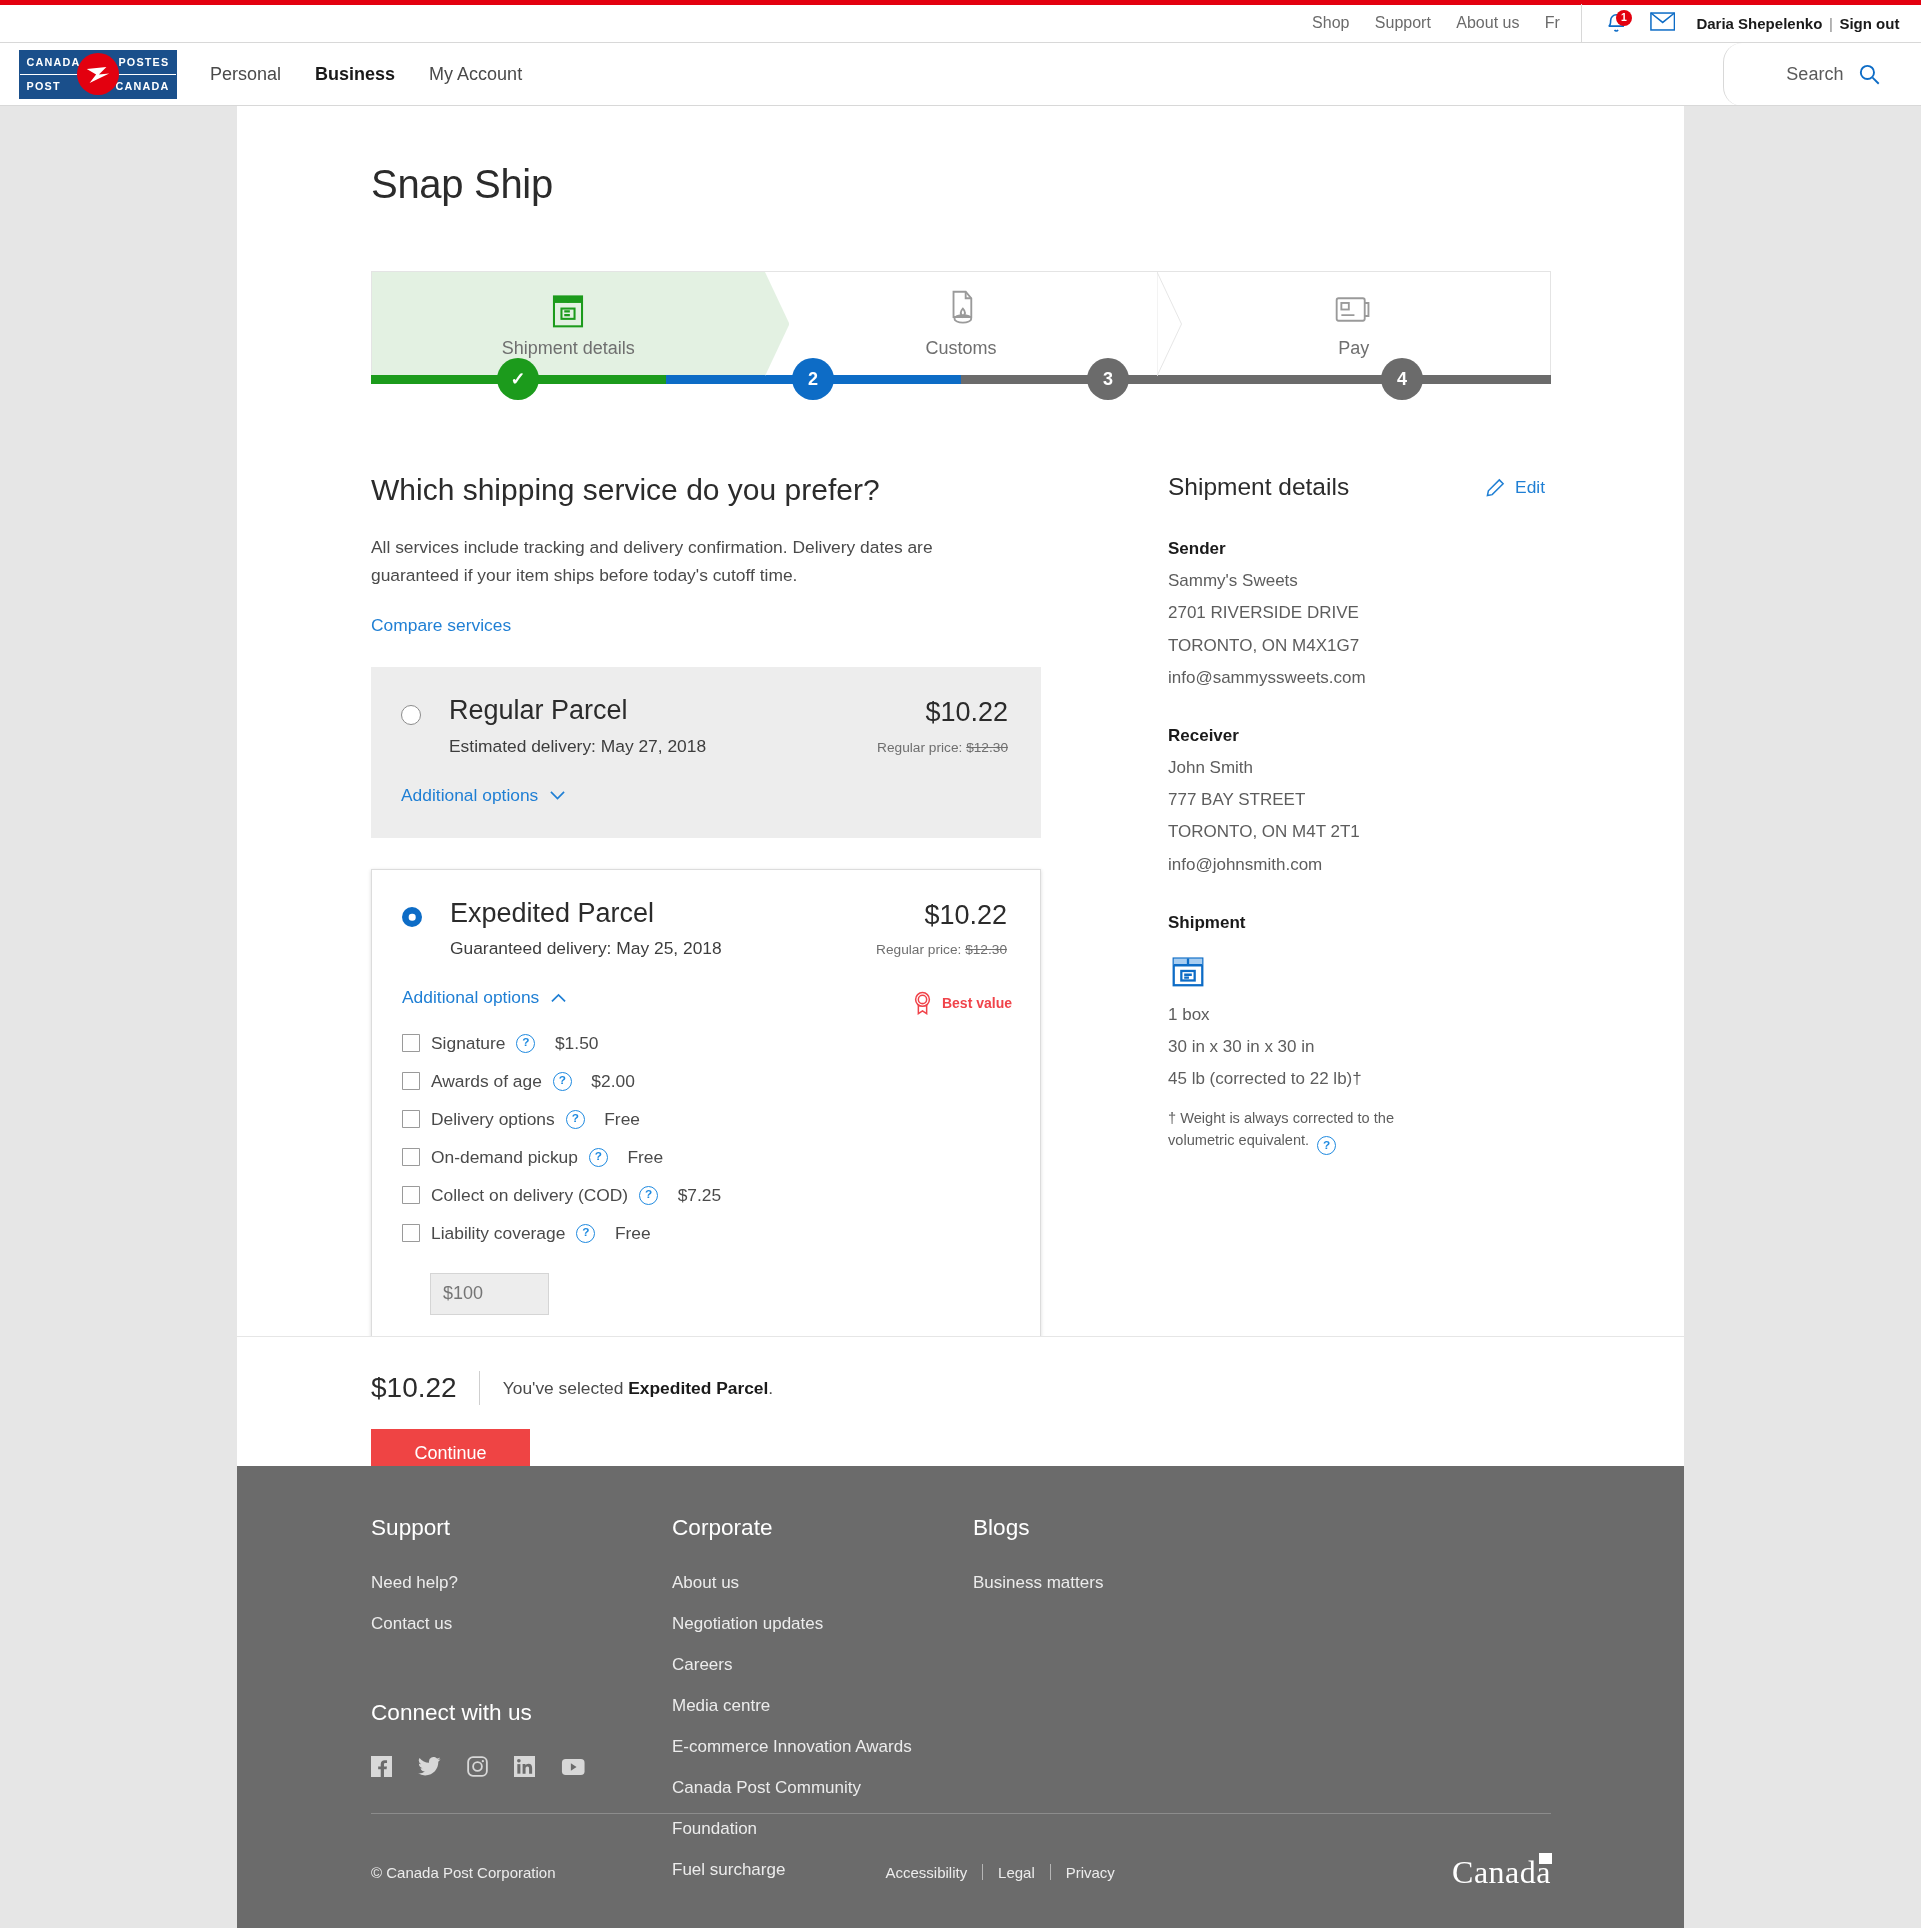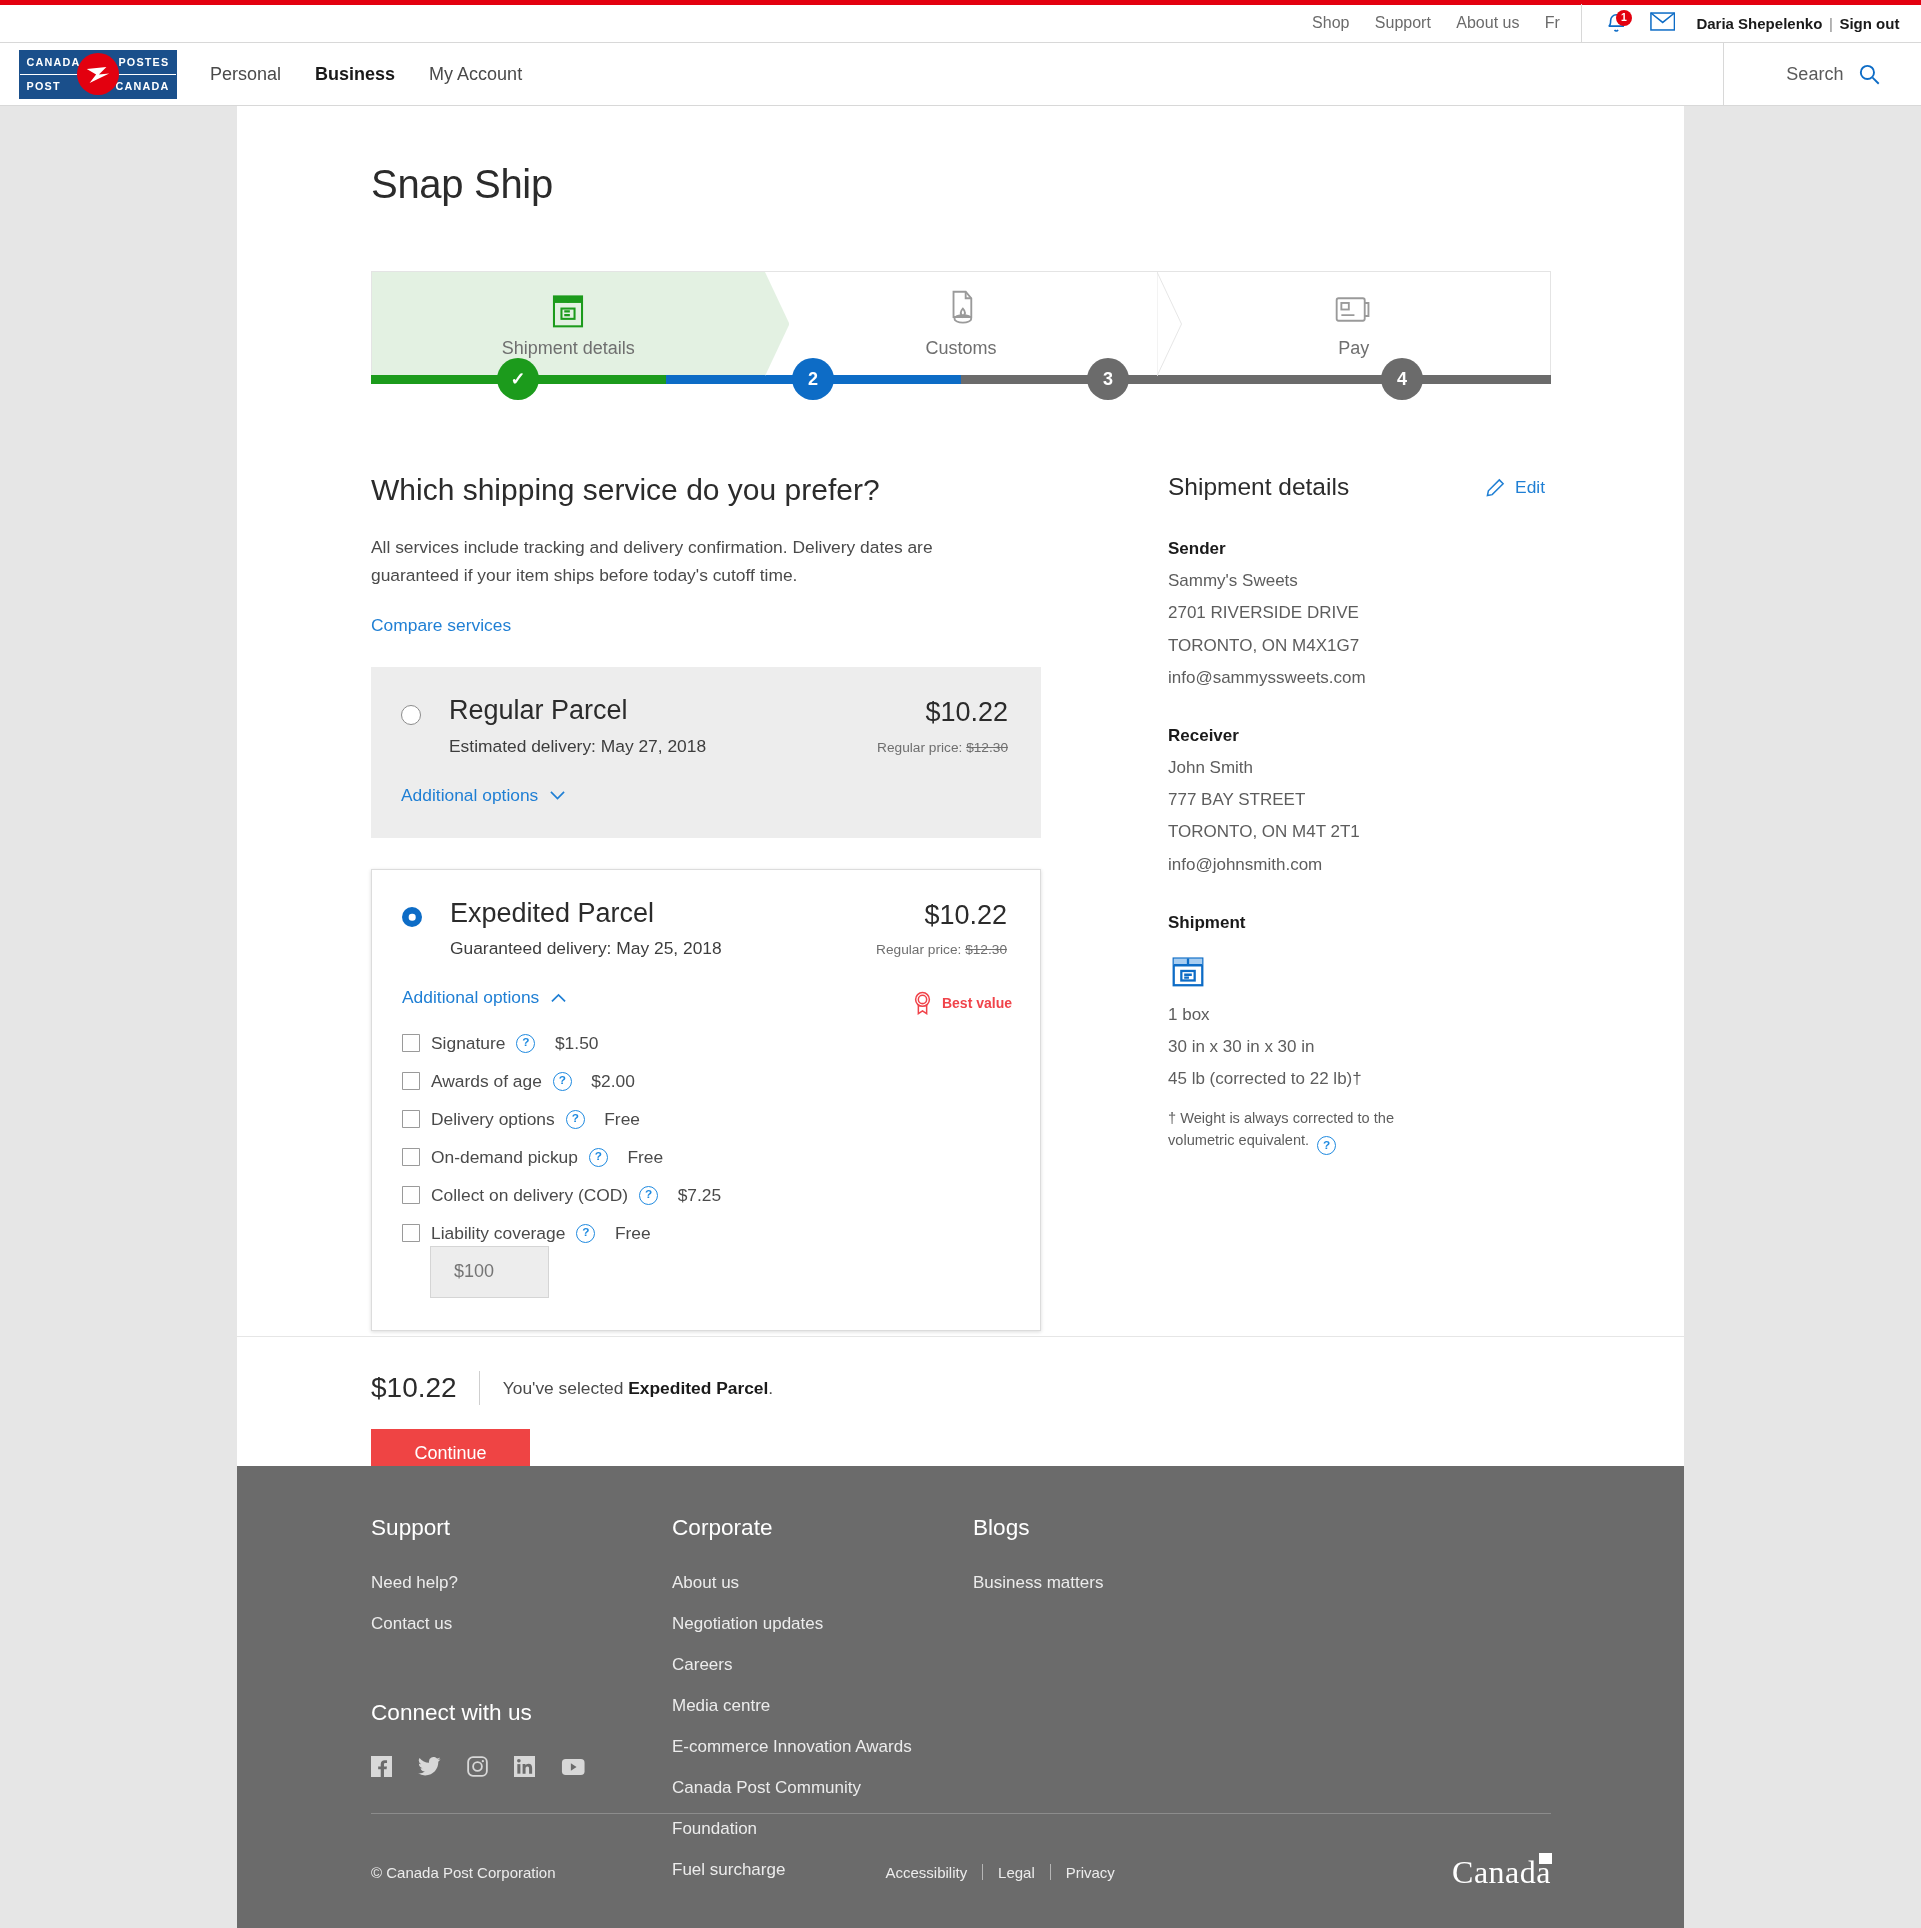--- a/index.html
+++ b/index.html
@@ -54,21 +54,21 @@
   .logo-circle {
     position:absolute; left:50%; top:50%; transform:translate(-50%,-50%);
     width:42px; height:42px; border-radius:50%; background:#e3000f;
     display:flex; align-items:center; justify-content:center;
   }
   .nav-items { display:flex; align-items:center; gap:34px; margin-left:33px; }
   .nav-items a { font-size:18px; color:#4a4a4a; text-decoration:none; }
   .nav-items a.active { color:#1a1a1a; font-weight:bold; }
   .search-box {
     margin-left:auto; height:63px; border-left:0.9px solid #d8d8d8;
-    display:flex; align-items:center; gap:15px; padding:0 41px 0 62px;
+    display:flex; align-items:center; gap:15px; padding:0 41px 0 62px;border-radius:19px;
   }
   .search-box span { font-size:18px; color:#5a5a5a; }
 
   
   .content {
     position:absolute; top:106px; left:237px; width:1447px; height:1338px;
     background:#fff;
   }
   .inner { padding:56px 134px 0 134px; }
 
@@ -143,23 +143,23 @@
   .opt-row { display:flex; align-items:center; gap:11px; }
   .cbx { width:18px; height:18px; border:1.5px solid #9a9a9a; background:#fff; flex:none; border-radius:0.9px; }
   .opt-label { font-size:17.4px; color:#4a4a4a; }
   .help {
     width:19px; height:19px; border-radius:50%; border:1.6px solid #1f8ae0;
     color:#1f8ae0; font-size:11.8px; font-weight:bold; line-height:1;
     display:inline-flex; align-items:center; justify-content:center; flex:none;
   }
   .opt-price { font-size:17.4px; color:#4a4a4a; margin-left:8.5px; }
   .money-input {
-    margin-top:2px; margin-left:28px; width:119px; height:52px;
+    margin-top:29px; margin-left:28px; width:119px; height:42px;
     background:#ededed; border:0.9px solid #d5d5d5;
-    font-size:18px; color:#9a9a9a; padding:0 23px; font-family:inherit;
+    font-size:18px; color:#9a9a9a; padding:0 12px; font-family:inherit;
   }
   .svc-card.peek {
     margin-top:31px; height:34px; background:#ededed; padding:0;
   }
 
   
   .sum-head { display:flex; align-items:center; }
   .sum-title { font-size:24.5px; color:#2b2b2b; font-weight:400; }
   .sum-edit { margin-left:auto; display:flex; align-items:center; gap:10.4px; font-size:17.4px; color:#1f7fd4; text-decoration:none;}
   .sum-block { margin-top:38px; }

